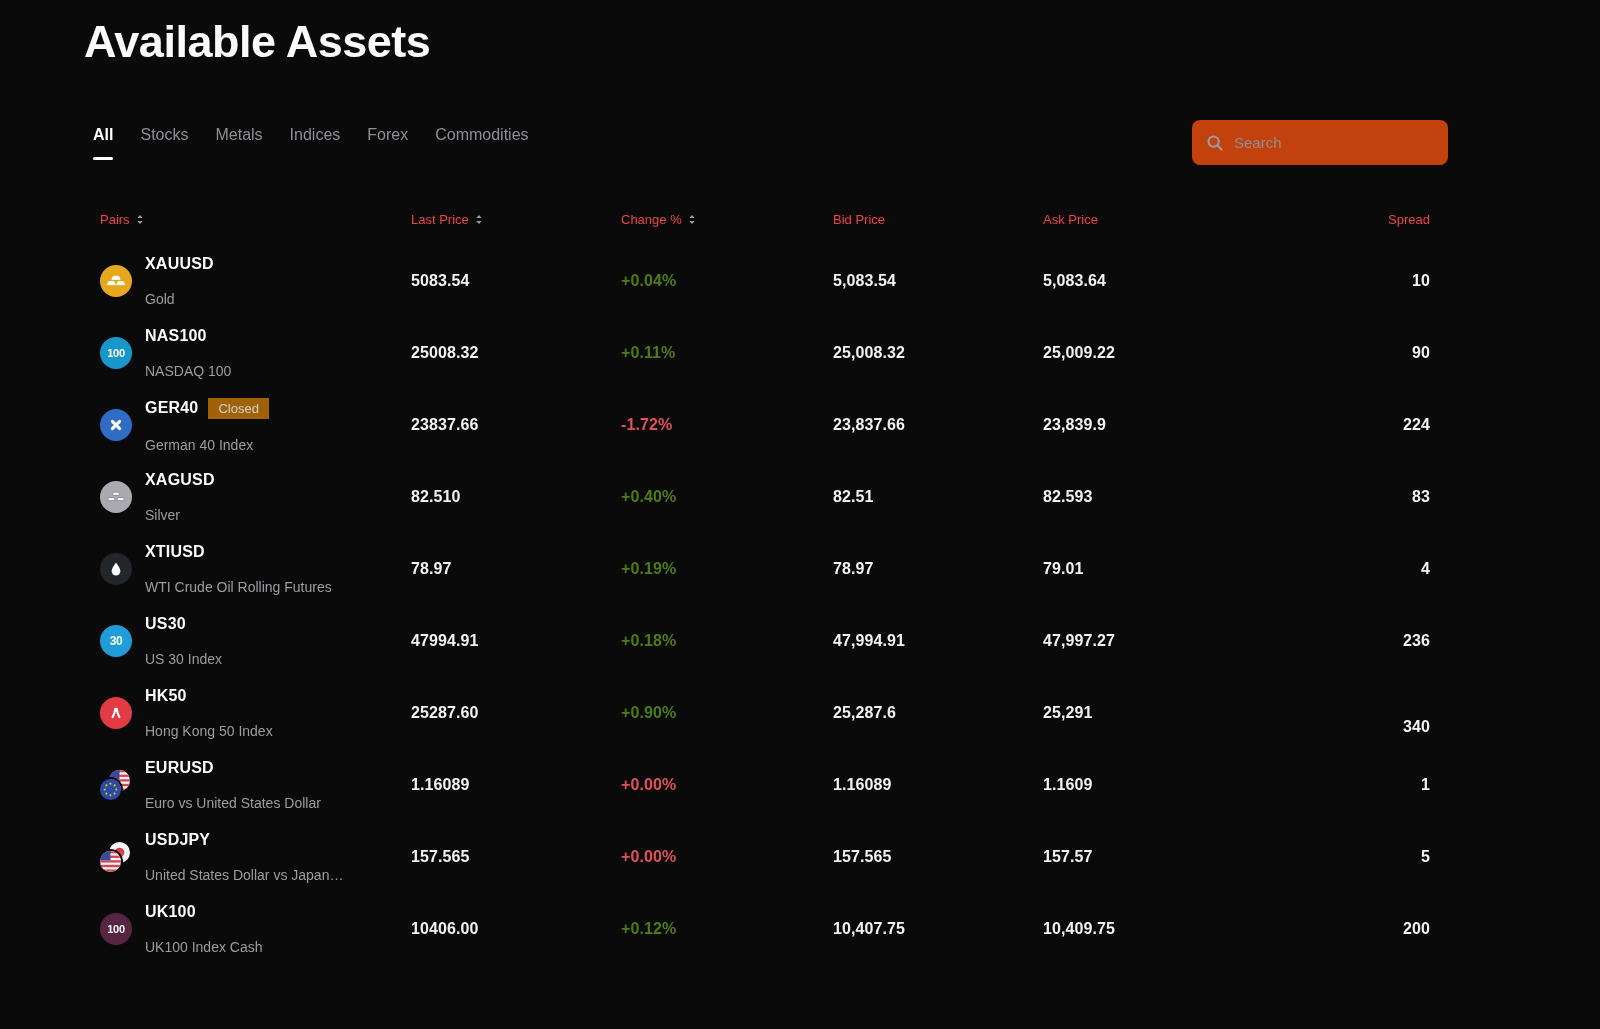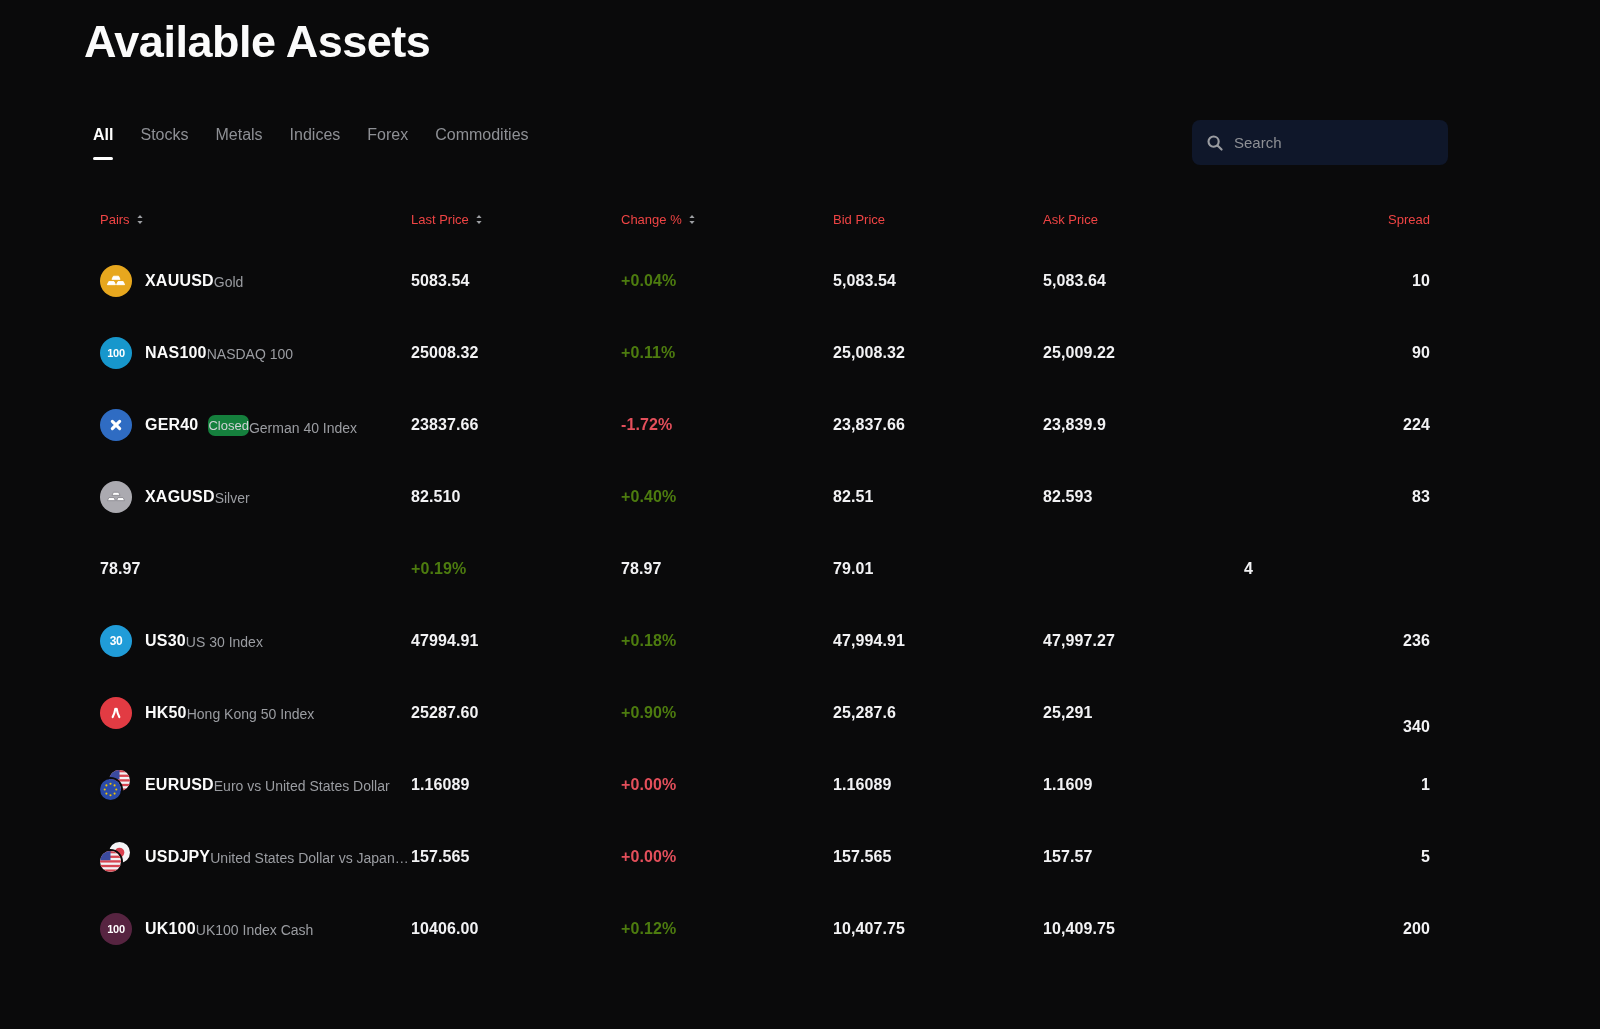--- a/index.html
+++ b/index.html
@@ -10,21 +10,21 @@
   
   .page-title { font-size:45px; font-weight:800; letter-spacing:-0.5px; color:#fbfbfb; }
 
   
   .topbar { margin-top:52px; width:1364px; display:flex; justify-content:space-between; align-items:center; }
   .tabs { display:flex; gap:27px; align-items:flex-start; padding-left:9px; }
   .tab { position:relative; font-size:16px; color:#8e9095; cursor:pointer; padding-bottom:16px; }
   .tab.active { color:#ffffff; font-weight:700; }
   .tab-underline { position:absolute; left:0; bottom:0; width:20px; height:3px; background:#ffffff; border-radius:2px; }
 
-  .searchbox { width:256px; height:45px; background:#0f172a; border-radius:8px; display:flex; align-items:center; padding:0 14px; gap:10px; }
+  .searchbox { width:256px; height:45px; background:#c2410c; border-radius:8px; display:flex; align-items:center; padding:0 14px; gap:10px; }
   .searchbox input { background:transparent; border:none; outline:none; color:#e8e8ea; font-size:15px; width:100%; font-family:inherit; }
   .searchbox input::placeholder { color:#8e9095; }
 
   
   .table { width:1330px; margin-left:16px; margin-top:44px; }
   .thead, .trow { display:grid; grid-template-columns:311px 210px 212px 210px 210px 1fr; align-items:center; }
   .thead { color:#ef4444; font-size:13px; height:20px; margin-bottom:16px; }
   .th { display:flex; align-items:center; gap:4px; }
   .th.right, .cell.spread { justify-content:flex-end; text-align:right; }
   .sorticon { display:inline-flex; opacity:.95; }
@@ -45,25 +45,25 @@
   .ic-us30 { background:#209cd8; }
   .ic-hk   { background:#e23b43; }
   .ic-uk   { background:#572441; }
 
   .flagpair { position:relative; width:32px; height:32px; flex:0 0 32px; }
   .flag { position:absolute; width:21px; height:21px; border-radius:50%; }
   .flag svg { display:block; width:21px; height:21px; }
   .flag.back { top:1px; right:2px; }
   .flag.front { bottom:1px; left:0; box-shadow:0 0 0 2px #0a0a0b; }
 
-  .pairtext { display:flex; flex-direction:row; gap:0;align-items:flex-end; }
+  .pairtext { display:flex; flex-direction:column; gap:18px; }
   .sym-line { display:flex; align-items:center; gap:10px; }
   .sym { font-size:16px; font-weight:700; color:#fbfbfb; letter-spacing:.2px; }
   .sub { font-size:14px; color:#9b9da2; }
-  .badge { background:#15803d; color:#d0d2d6; font-size:13px; padding:3px 0; border-radius:7px; font-weight:400; }
+  .badge { background:#a16207; color:#d0d2d6; font-size:13px; padding:3px 10px; border-radius:0; font-weight:400; }
 </style>
 </head>
 <body>
 
 <div class="page">
 
   <h1 class="page-title">Available Assets</h1>
 
   <div class="topbar">
     <div class="tabs">
@@ -210,20 +210,33 @@
         </span>
       </div>
       <div class="cell num">82.510</div>
       <div class="cell num pos">+0.40%</div>
       <div class="cell num">82.51</div>
       <div class="cell num">82.593</div>
       <div class="cell num spread" style="text-align:right;">83</div>
     </div>
 
     <div class="trow">
+      <div class="cell pairs">
+        <span class="cicon ic-oil">
+          <svg width="20" height="20" viewBox="0 0 24 24">
+              <path d="M12 4.5C12 4.5 6.8 10.6 6.8 14.6a5.2 5.2 0 0 0 10.4 0C17.2 10.6 12 4.5 12 4.5Z" fill="#fff"></path>
+            </svg>
+        </span>
+        <span class="pairtext">
+          <span class="sym-line">
+              <span class="sym">XTIUSD</span>
+            </span>
+          <span class="sub">WTI Crude Oil Rolling Futures</span>
+        </span>
+      </div>
       <div class="cell num">78.97</div>
       <div class="cell num pos">+0.19%</div>
       <div class="cell num">78.97</div>
       <div class="cell num">79.01</div>
       <div class="cell num spread" style="text-align:right;">4</div>
     </div>
 
     <div class="trow">
       <div class="cell pairs">
         <span class="cicon ic-us30">

